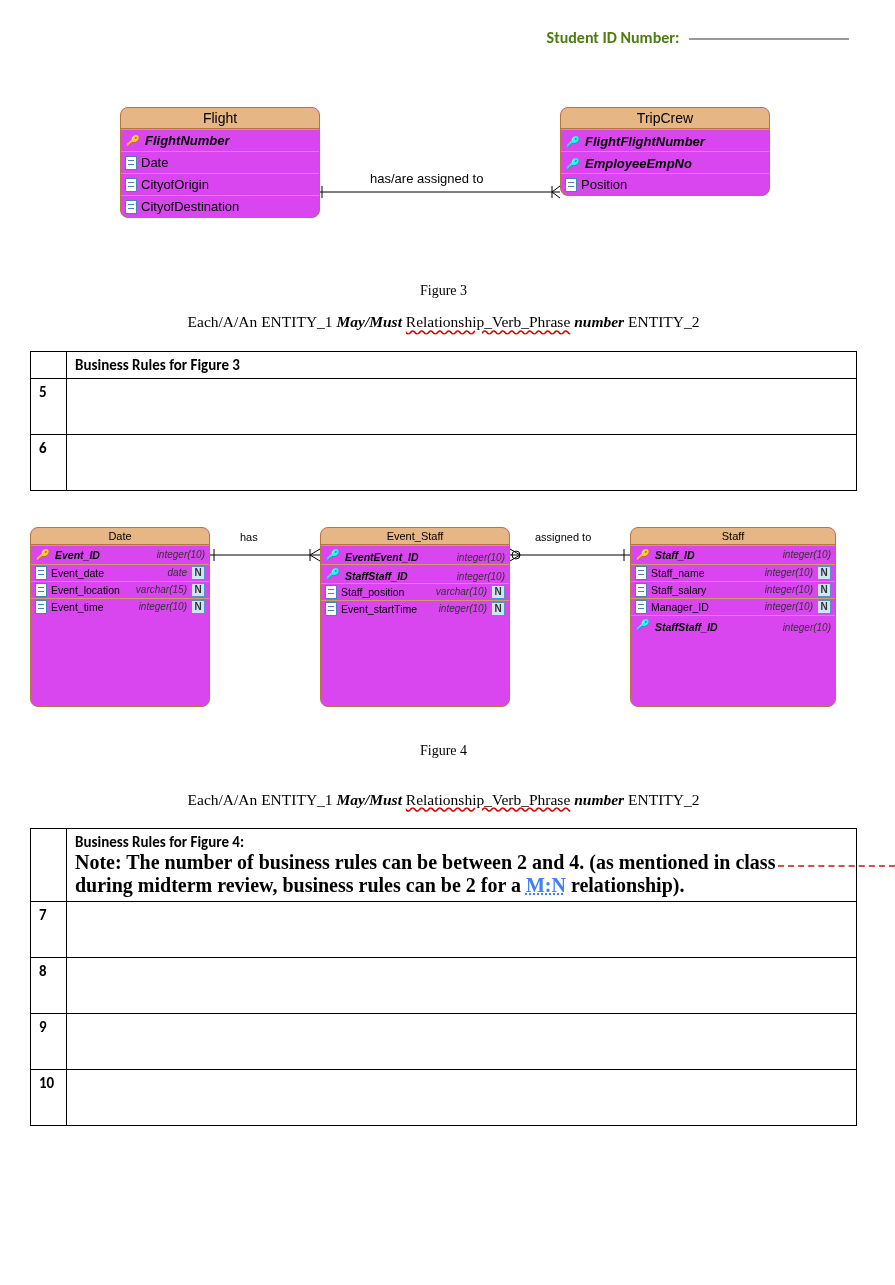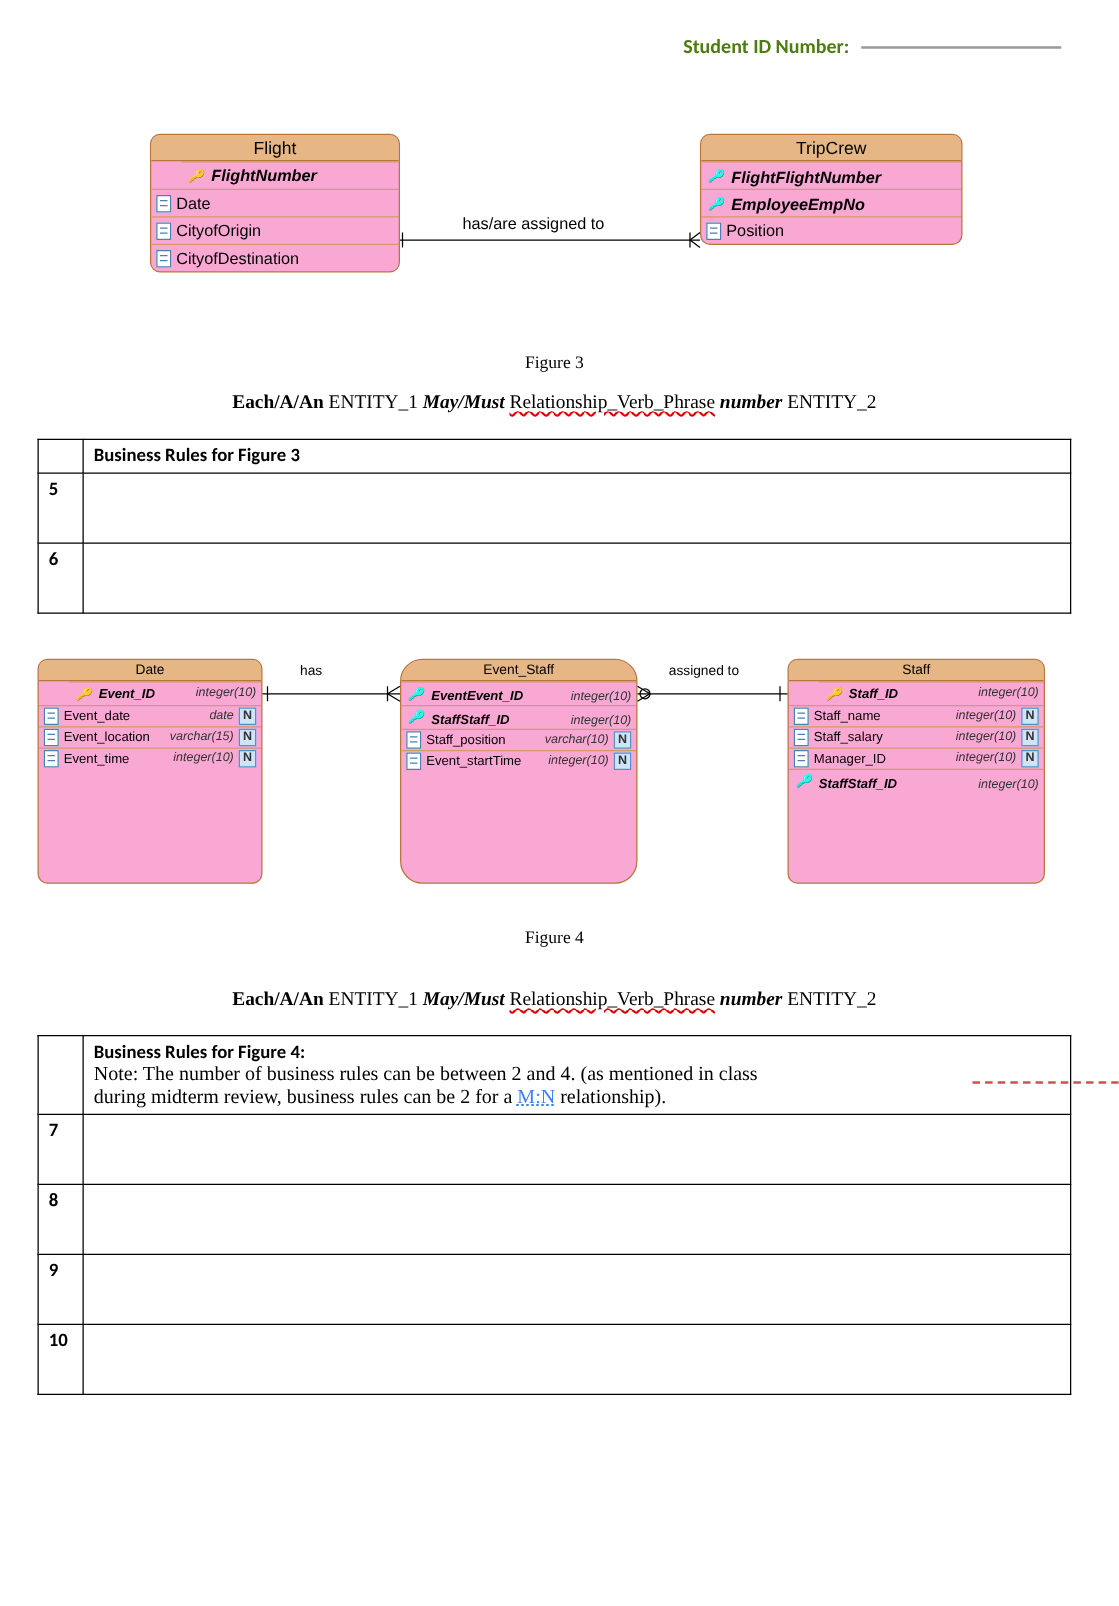--- a/index.html
+++ b/index.html
@@ -32,21 +32,21 @@
   
   .erd-row {
     position: relative;
     margin-top: 60px;
     margin-bottom: 10px;
   }
   .erd-row.small { margin-top: 20px; }
   .entity-box {
     border: 1.5px solid #b8763a;
     border-radius: 8px;
-    background: #f9a8d4;
+    background: #d946ef;
     display: inline-block;
     vertical-align: top;
     overflow: hidden;
   }
   .entity-title {
     text-align: center;
     font-family: Arial, sans-serif;
     font-size: 14px;
     padding: 2px 6px;
     border-bottom: 1px solid #b8763a;
@@ -54,21 +54,21 @@
   }
   .entity-attr {
     border-top: 1px solid #d29b66;
     padding: 2px 6px 2px 4px;
     font-family: Arial, sans-serif;
     font-size: 13px;
     display: flex;
     align-items: center;
     min-height: 22px;
   }
-  .entity-attr.pk { font-weight: bold; font-style: italic; margin-left: 24px; }
+  .entity-attr.pk { font-weight: bold; font-style: italic; }
   .entity-attr.fk { font-weight: bold; font-style: italic; align-items: flex-end; }
   .attr-name { flex: 1; }
   .attr-type { font-size: 10.5px; color: #222; padding-left: 6px; font-weight: normal; }
   .attr-null {
     font-size: 10px;
     color: #333;
     border: 1px solid #5590c8;
     background: #cfe4f7;
     width: 14px; height: 14px;
     display: inline-flex;
@@ -113,21 +113,21 @@
     margin: 16px 0 12px;
     font-size: 14px;
   }
 
   .sentence {
     text-align: center;
     font-size: 15.5px;
     margin-bottom: 18px;
     line-height: 1.4;
   }
-  .sentence .b { font-weight: bold; }
+  .sentence .b { font-weight: normal; }
   .sentence .bi { font-weight: bold; font-style: italic; }
   .wavy-red {
     text-decoration: underline wavy #d00;
     text-underline-offset: 2px;
   }
 
   .rules-table {
     width: 100%;
     border-collapse: collapse;
     margin-bottom: 36px;
@@ -135,21 +135,21 @@
   .rules-table td, .rules-table th {
     border: 1.5px solid #000;
     vertical-align: top;
     padding: 4px 8px;
     font-family: Calibri, Arial, sans-serif;
     font-size: 15px;
   }
   .rules-table .num-col { width: 36px; font-weight: bold; font-family: Calibri, Arial, sans-serif; }
   .rules-table .header-row td { font-weight: bold; }
   .rules-table .empty-row td { height: 56px; }
-  .rules-table .note { font-family: "Times New Roman", serif; font-weight: normal; font-size: 16px; }
+  .rules-table .note { font-family: "Times New Roman", serif; font-weight: bold; font-size: 20px; }
   .mn-underline { color: #3b82f6; text-decoration: underline dotted; }
 
   
   .entity-box.small .entity-title { font-size: 11px; }
   .entity-box.small .entity-attr { font-size: 10.5px; min-height: 16px; padding: 1px 4px;}
   .entity-box.small .attr-type { font-size: 10px; font-style: italic; color: #333; }
   .entity-box.small { min-height: 180px; }
 
   svg.connector { position: absolute; overflow: visible; pointer-events: none; }
 
@@ -266,21 +266,21 @@
         <span class="attr-null">N</span>
       </div>
       <div class="entity-attr">
         <span class="icon col-icon"></span>
         <span class="attr-name">Event_time</span>
         <span class="attr-type">integer(10)</span>
         <span class="attr-null">N</span>
       </div>
     </div>
 
-    <div class="entity-box small" style="position:absolute; left:290px; top:0; width:190px;border-radius:18px;">
+    <div class="entity-box small" style="position:absolute; left:290px; top:0; width:190px;">
       <div class="entity-title">Event_Staff</div>
       <div class="entity-attr fk">
         <span class="icon fk-icon"></span>
         <span class="attr-name">EventEvent_ID</span>
         <span class="attr-type">integer(10)</span>
       </div>
       <div class="entity-attr fk">
         <span class="icon fk-icon"></span>
         <span class="attr-name">StaffStaff_ID</span>
         <span class="attr-type">integer(10)</span>

